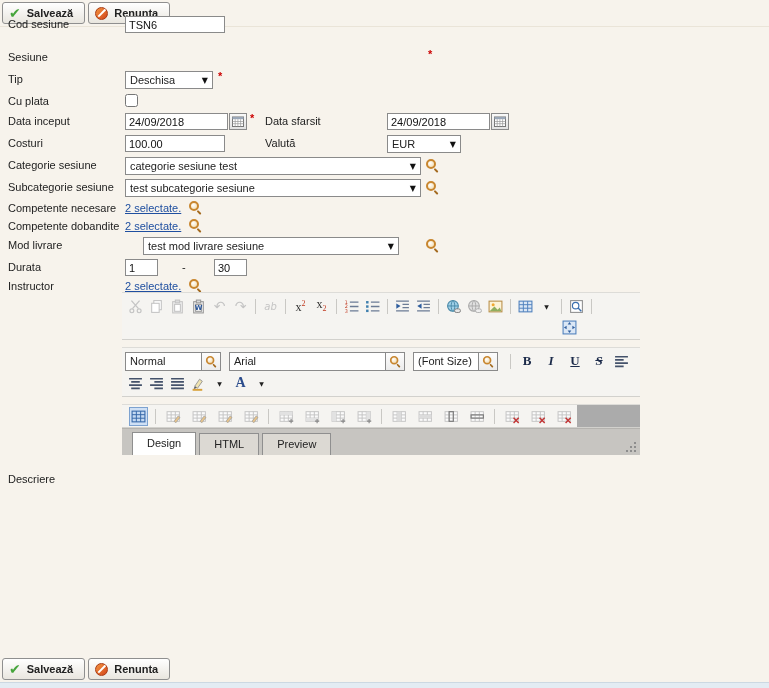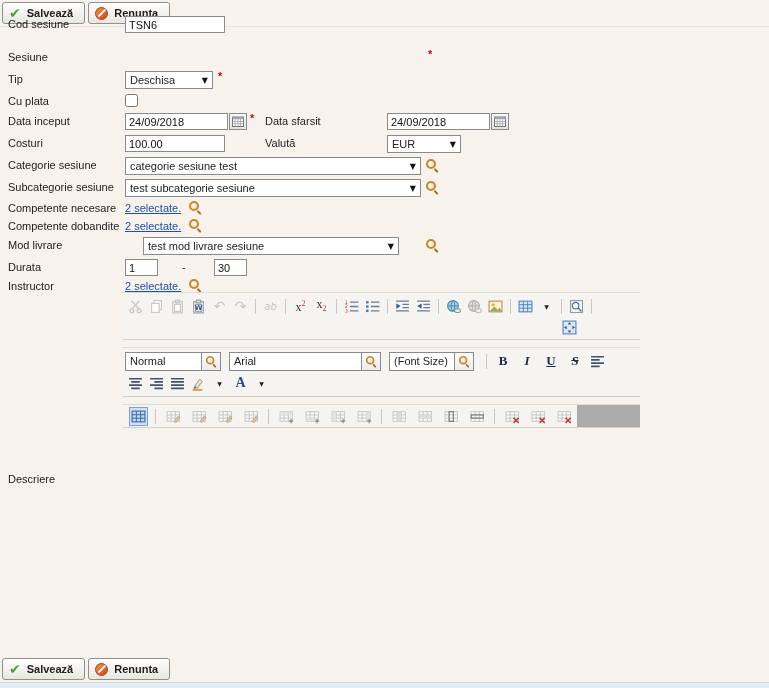--- a/index.html
+++ b/index.html
@@ -346,21 +346,21 @@
   </div>
   <div class="gap"></div>
   <div class="tb">
     <div class="tb-line">
       <div class="combo" style="width:96px">
         <span class="cval">Normal</span>
         <span class="magbtn">
             <span class="mag"></span>
           </span>
       </div>
-      <div class="combo" style="width:152px">
+      <div class="combo" style="width:176px">
         <span class="cval">Arial</span>
         <span class="magbtn">
             <span class="mag"></span>
           </span>
       </div>
       <div class="combo" style="width:85px">
         <span class="cval">(Font Size)</span>
         <span class="magbtn">
             <span class="mag"></span>
           </span>
@@ -530,20 +530,26 @@
         <span class="ticon">
           <svg viewBox="0 0 14 14" width="15" height="15">
             <rect x="1" y="2.5" width="11.5" height="9" fill="#fbfbfb" stroke="#c4c4c4" stroke-width="0.9"></rect>
             <path d="M1 5.5h11.5M1 8.5h11.5M4.8 2.5v9M8.7 2.5v9" stroke="#c4c4c4" stroke-width="0.9" fill="none"></path>
             <path d="M8 8.2l4.8 4.8M12.8 8.2L8 13" stroke="#c33333" stroke-width="1.3"></path>
           </svg>
         </span>
       </span>
     <span class="tb-fill"></span>
   </div>
+  <div class="tabstrip">
+    <div class="tab active">Design</div>
+    <div class="tab">HTML</div>
+    <div class="tab">Preview</div>
+    <div class="grip"></div>
+  </div>
 </div>
 
 <div class="bar" style="top:658px">
   <button class="btn">
     <span class="check-icon">✔</span>
     <span>Salvează</span>
   </button>
   <button class="btn">
     <span class="cancel-icon"></span>
     <span>Renunta</span>

